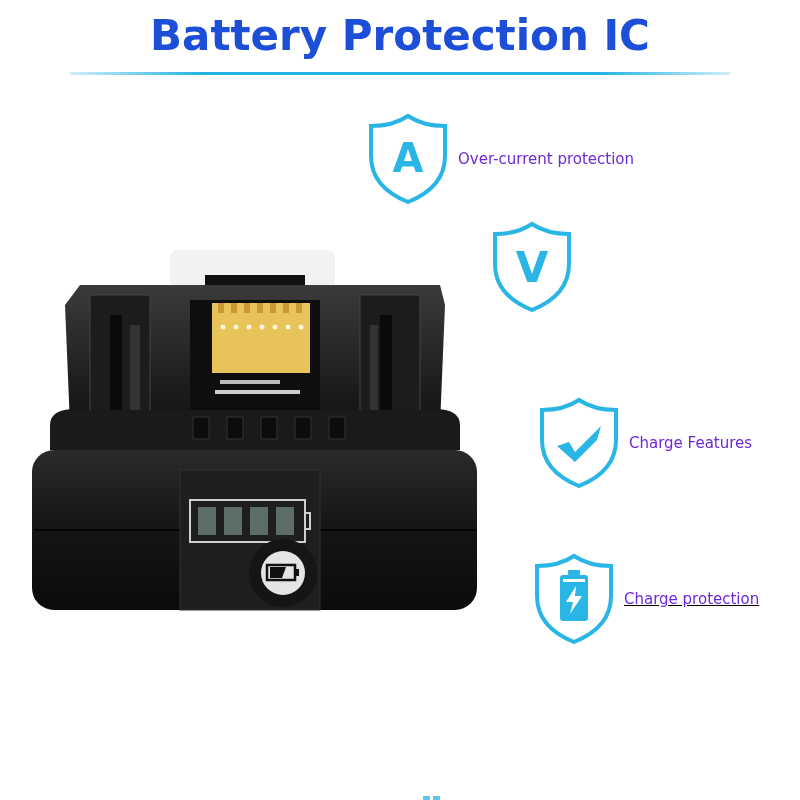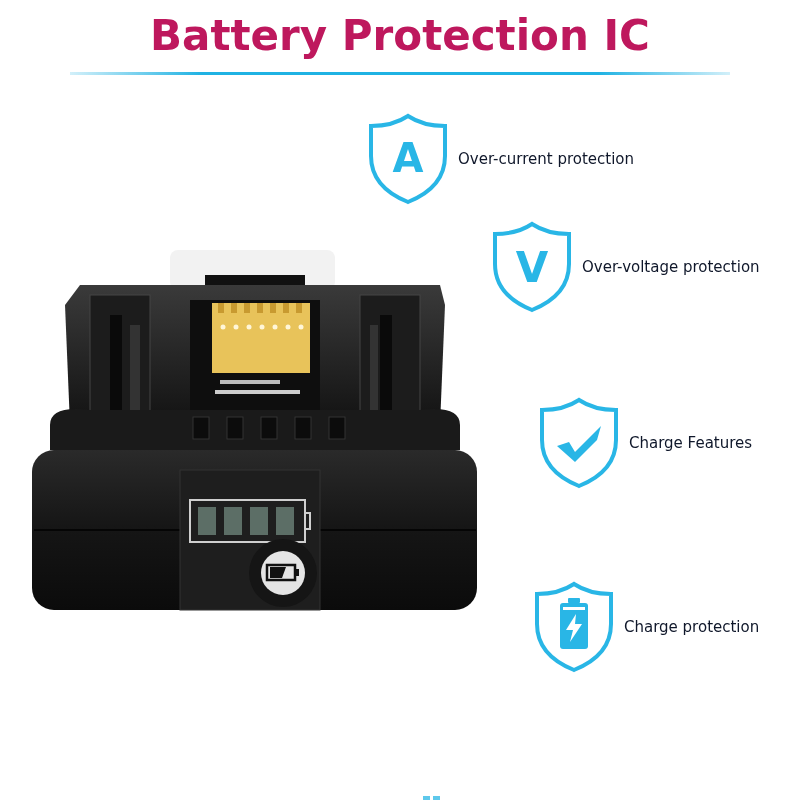--- a/index.html
+++ b/index.html
@@ -1,21 +1,21 @@
 <!DOCTYPE html>
 <html><head>
 <meta charset="utf-8">
 <style>
   html,body{margin:0;padding:0;background:#ffffff;}
   body{width:800px;height:800px;position:relative;overflow:hidden;font-family:"DejaVu Sans",sans-serif;}
-  .title{position:absolute;left:0;top:8px;width:800px;text-align:center;font-family:"DejaVu Sans",sans-serif;font-weight:bold;font-size:42px;letter-spacing:0px;color:#be185d;line-height:56px;}
+  .title{position:absolute;left:0;top:8px;width:800px;text-align:center;font-family:"DejaVu Sans",sans-serif;font-weight:bold;font-size:42px;letter-spacing:0px;color:#1d4ed8;line-height:56px;}
   .title-rule{position:absolute;left:70px;top:72px;width:660px;height:3px;background:linear-gradient(90deg,rgba(31,178,227,0.2),#1fb2e3 20%,#1fb2e3 80%,rgba(31,178,227,0.2));}
   .feature{position:absolute;display:flex;align-items:center;}
   .shield{width:84px;height:94px;display:block;}
-  .feature-label{margin-left:8px;font-size:15px;color:#0f172a;font-family:"DejaVu Sans",sans-serif;white-space:nowrap;}
+  .feature-label{margin-left:8px;font-size:15px;color:#6d28d9;font-family:"DejaVu Sans",sans-serif;white-space:nowrap;}
   .battery{position:absolute;left:30px;top:245px;width:450px;height:370px;}
   .bottom-mark{position:absolute;left:423px;top:796px;width:18px;height:4px;}
 </style>
 </head>
 <body>
 
 <div class="title">Battery Protection IC</div>
 <div class="title-rule"></div>
 
 <div class="feature" style="left:366px;top:112px;">
@@ -24,32 +24,31 @@
     <text x="42" y="60" text-anchor="middle" font-family="DejaVu Sans, sans-serif" font-weight="bold" font-size="40" fill="#29b6e6">A</text>
   </svg>
   <span class="feature-label">Over-current protection</span>
 </div>
 
 <div class="feature" style="left:490px;top:220px;">
   <svg class="shield" viewBox="0 0 84 94">
     <path d="M42 4 C30 12 16 14 5 14 L5 44 C5 68 22 82 42 90 C62 82 79 68 79 44 L79 14 C68 14 54 12 42 4 Z" fill="none" stroke="#29b6e6" stroke-width="4"></path>
     <text x="42" y="62" text-anchor="middle" font-family="DejaVu Sans, sans-serif" font-weight="bold" font-size="42" fill="#29b6e6">V</text>
   </svg>
-  <span class="feature-label">Over-voltage protection</span>
 </div>
 
 <div class="feature" style="left:537px;top:396px;">
   <svg class="shield" viewBox="0 0 84 94">
     <path d="M42 4 C30 12 16 14 5 14 L5 44 C5 68 22 82 42 90 C62 82 79 68 79 44 L79 14 C68 14 54 12 42 4 Z" fill="none" stroke="#29b6e6" stroke-width="4"></path>
     <path d="M20 50 L32 46 L38 56 L64 30 L60 44 L38 66 Z" fill="#29b6e6"></path>
   </svg>
   <span class="feature-label">Charge Features</span>
 </div>
 
-<div class="feature" style="left:532px;top:580px;">
+<div class="feature" style="left:532px;top:552px;text-decoration:underline;">
   <svg class="shield" viewBox="0 0 84 94">
     <path d="M42 4 C30 12 16 14 5 14 L5 44 C5 68 22 82 42 90 C62 82 79 68 79 44 L79 14 C68 14 54 12 42 4 Z" fill="none" stroke="#29b6e6" stroke-width="4"></path>
     <rect x="36" y="18" width="12" height="5" rx="1" fill="#29b6e6"></rect>
     <rect x="28" y="23" width="28" height="46" rx="3" fill="#29b6e6"></rect>
     <rect x="31" y="27" width="22" height="3" fill="#ffffff"></rect>
     <path d="M44 34 L34 50 L41 50 L38 62 L50 44 L43 44 Z" fill="#ffffff"></path>
   </svg>
   <span class="feature-label">Charge protection</span>
 </div>
 

